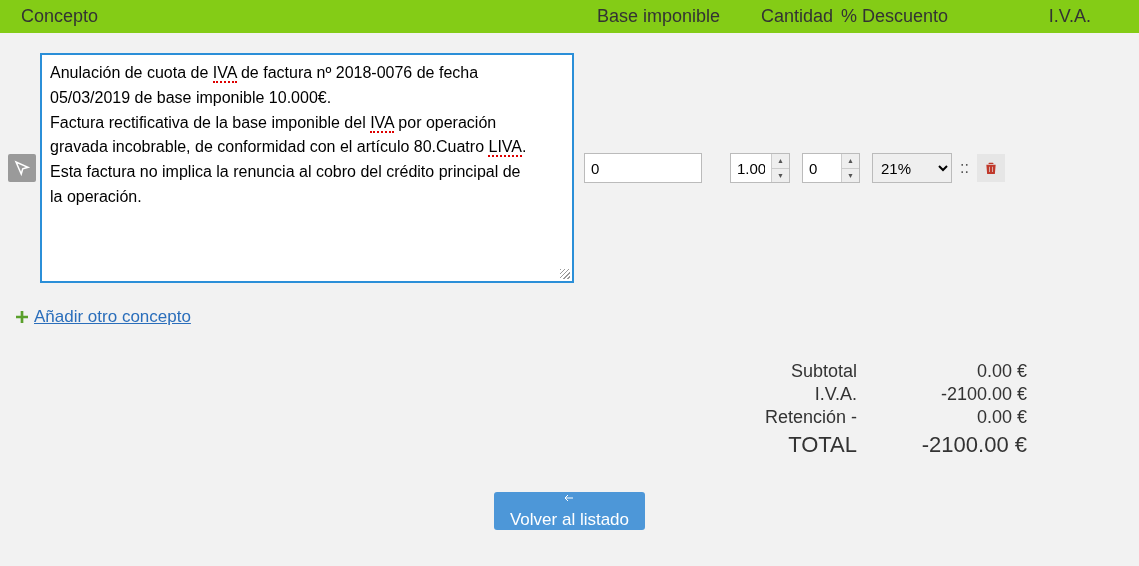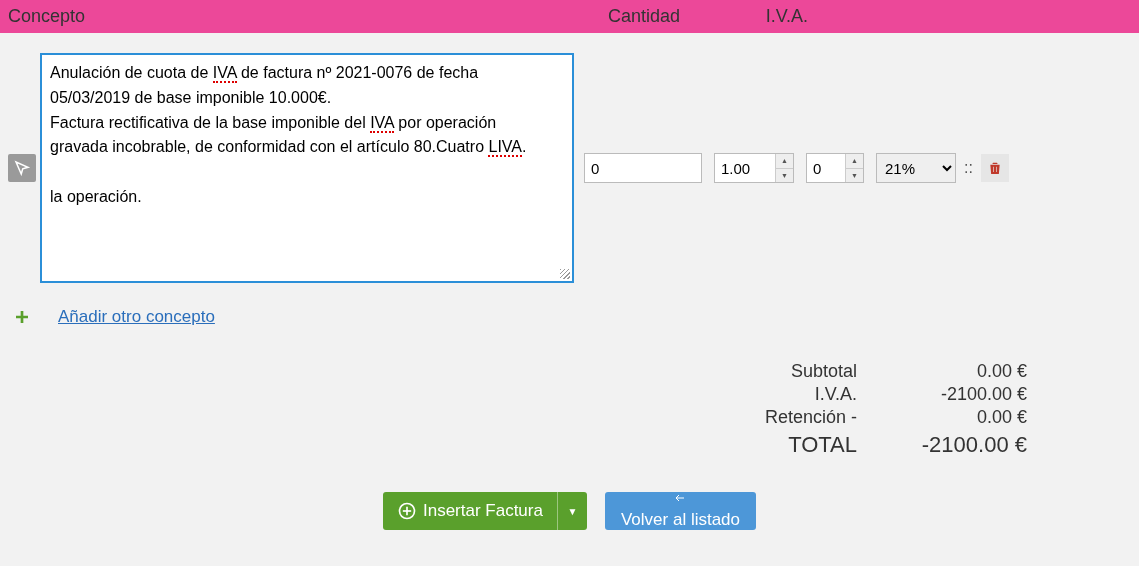--- a/index.html
+++ b/index.html
@@ -5,23 +5,23 @@
   * { box-sizing: border-box; }
   body {
     margin: 0;
     font-family: Arial, Helvetica, sans-serif;
     background: #f2f2f2;
     width: 1139px;
     font-size: 16px;
     color: #333;
   }
   .header {
-    background: #ec4899;
+    background: #84cc16;
     display: flex;
-    padding: 6px 4px;
+    padding: 6px 17px;
     font-size: 18px;
     color: #333;
   }
   .header .col-concepto { width: 580px; padding-left: 4px; }
   .header .col-base { width: 140px; text-align: left; }
   .header .col-cantidad { width: 80px; margin-left: 24px; }
   .header .col-descuento { width: 130px;}
   .header .col-iva { width: 120px; text-align: right; }
 
   .row { display: flex; align-items: center; margin-top: 20px; padding: 0 8px; }
@@ -44,21 +44,21 @@
     position: absolute; right: 2px; bottom: 2px; width: 10px; height: 10px;
     background: repeating-linear-gradient(135deg,#999,#999 1px,transparent 1px,transparent 3px);
   }
 
   .field {
     border: 1px solid #bbb; background: #fff; height: 30px;
     padding: 4px 6px; font-size: 15px;
   }
   .base-input { width: 118px; margin-right: 12px; }
   .qty-wrap, .disc-wrap { position: relative; margin-right: 12px; }
-  .qty-input { width: 80px; padding-right: 24px; }
+  .qty-input { width: 60px; padding-right: 24px; margin-left: 16px; }
   .disc-input { width: 58px; padding-right: 18px; }
   .stepper {
     position: absolute; right: 1px; top: 1px; bottom: 1px; width: 18px;
     background: #eee; border-left: 1px solid #ccc; display: flex; flex-direction: column;
   }
   .stepper div { flex: 1; display:flex; align-items:center; justify-content:center; font-size:7px; color:#555; cursor:pointer; }
   .stepper div:first-child { border-bottom: 1px solid #ccc; }
 
   .iva-select {
     border: 1px solid #bbb; background: #efefef; height: 30px; width: 80px;
@@ -69,21 +69,21 @@
 
   .trash {
     width: 28px; height: 28px; background: #e6e6e6;
     display:flex; align-items:center; justify-content:center;
     margin-left: 4px;
   }
   .trash svg { width: 16px; height: 18px; fill: #c0392b; }
 
   .add-link {
     display: inline-flex; align-items: center; margin: 24px 0 0 14px;
-    color: #2a6ebb; text-decoration: underline; font-size: 17px; gap: 24px;
+    color: #2a6ebb; text-decoration: underline; font-size: 17px;
   }
   .add-link .plus { width: 16px; height: 16px; margin-right: 4px; }
   .add-link .plus path { fill: #5aa02c; }
 
   .totals { margin-top: 32px; padding-right: 112px; }
   .totals-row { display:flex; justify-content:flex-end; font-size:18px; margin: 2px 0; }
   .totals-row .label { text-align:center; margin-right: 30px; }
   .totals-row .val { width: 140px; text-align:right; }
   .totals-row.total { font-size: 22px; font-weight: normal; margin-top: 4px; }
   .totals-row.total .label { font-size:22px; }
@@ -103,38 +103,40 @@
   .btn-green svg { stroke:#fff; fill:none; stroke-width:2; }
   .btn-blue svg { stroke:#fff; fill:none; stroke-width:2; }
 </style>
 </head>
 <body>
 
 
 
 <div class="header">
   <div class="col-concepto">Concepto</div>
+  <div class="col-base">Base imponible</div>
   <div class="col-cantidad">Cantidad</div>
+  <div class="col-descuento">% Descuento</div>
   <div class="col-iva">I.V.A.</div>
 </div>
 
 <div class="row">
   <div class="handle">
     <svg viewBox="0 0 24 24">
         <path d="M4 4 L11 20 L13 13 L20 11 Z"></path>
       </svg>
   </div>
 
   <div class="concept-box">
     <div class="content">
-      <span>Anulación de cuota de </span><span class="spell">IVA</span><span> de factura nº 2021-0076 de fecha</span><br>
+      <span>Anulación de cuota de </span><span class="spell">IVA</span><span> de factura nº 2018-0076 de fecha</span><br>
       <span>05/03/2019 de base imponible 10.000€.</span><br>
       <span>Factura rectificativa de la base imponible del </span><span class="spell">IVA</span><span> por operación</span><br>
       <span>gravada incobrable, de conformidad con el artículo 80.Cuatro </span><span class="spell">LIVA</span><span>.</span><br>
-      <br>
+      <span>Esta factura no implica la renuncia al cobro del crédito principal de</span><br>
       <span>la operación.</span>
     </div>
     <div class="resize-grip"></div>
   </div>
 
   <input class="field base-input" value="0" style="">
 
   <div class="qty-wrap">
     <input class="field qty-input" value="1.00" style="">
     <div class="stepper">
@@ -183,33 +185,20 @@
     <span class="label">Retención -</span>
     <span class="val">0.00 €</span>
   </div>
   <div class="totals-row total">
     <span class="label">TOTAL</span>
     <span class="val">-2100.00 €</span>
   </div>
 </div>
 
 <div class="actions">
-  <div class="btn btn-green">
-    <div class="main">
-      <svg viewBox="0 0 24 24">
-          <circle cx="12" cy="12" r="9"></circle>
-          <line x1="12" y1="7" x2="12" y2="17"></line>
-          <line x1="7" y1="12" x2="17" y2="12"></line>
-        </svg>
-      <span>Insertar Factura</span>
-    </div>
-    <div class="split">
-      <span>▼</span>
-    </div>
-  </div>
   <div class="btn btn-blue">
     <svg viewBox="0 0 24 24">
         <line x1="20" y1="12" x2="4" y2="12"></line>
         <polyline points="10 6 4 12 10 18"></polyline>
       </svg>
     <span>Volver al listado</span>
   </div>
 </div>
 
 

